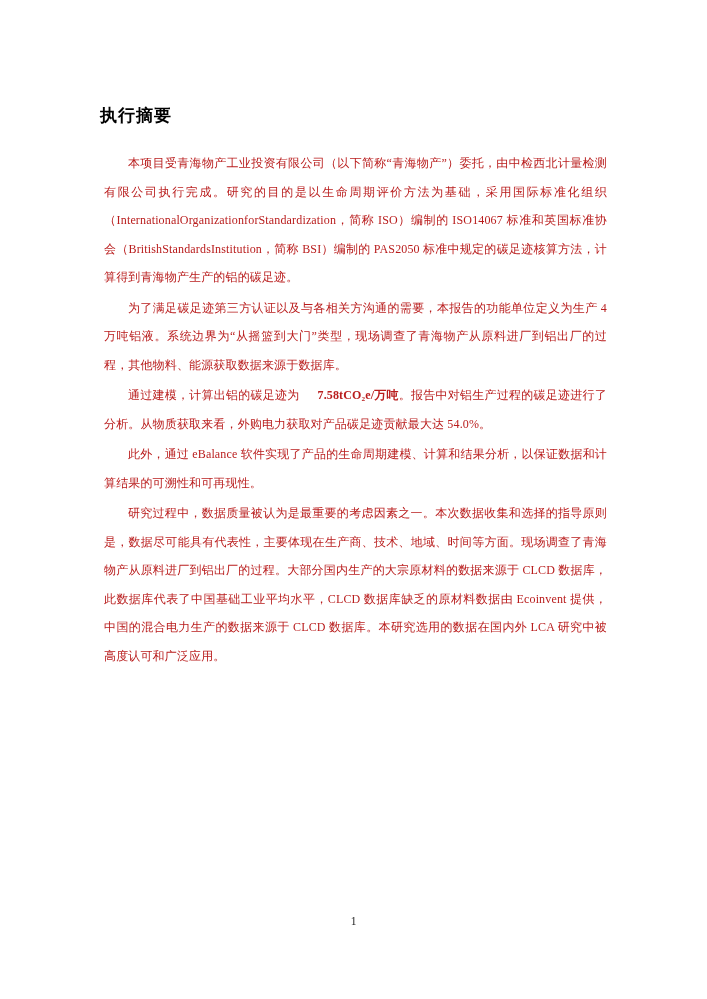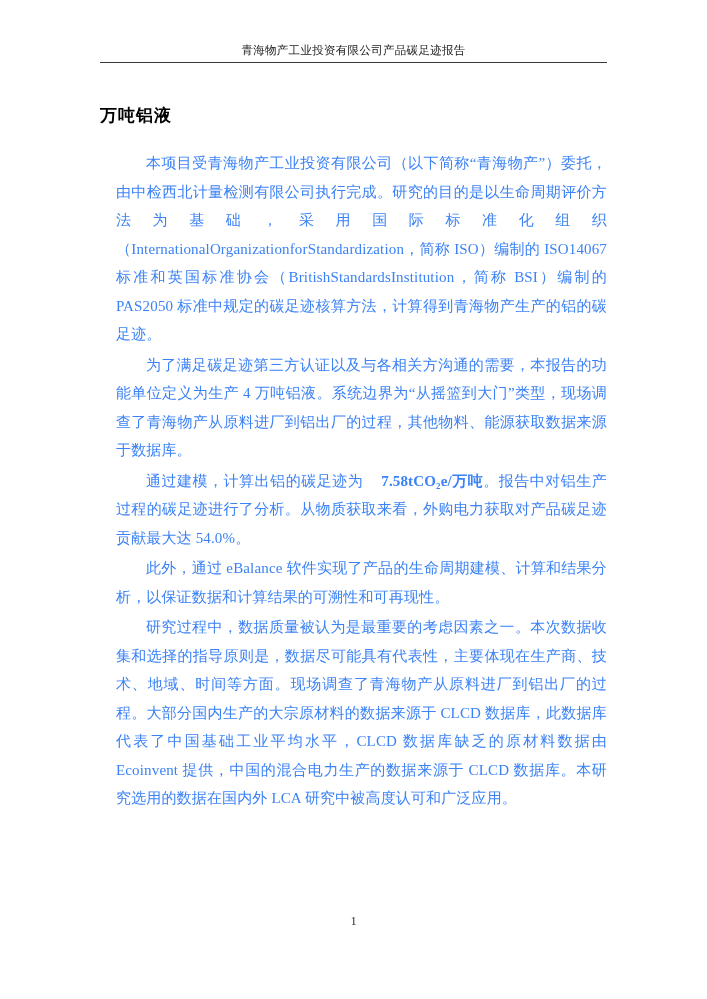--- a/index.html
+++ b/index.html
@@ -52,55 +52,51 @@
   }
   h1.section-title {
     font-family: "DejaVu Sans", "Liberation Sans", sans-serif;
     font-size: 17px;
     font-weight: bold;
     margin: 0 0 22px 0;
     letter-spacing: 1px;
     color: #000;
   }
   p.para {
-    font-size: 15px;
+    font-size: 12px;
     line-height: 28.5px;
-    margin: 0 0 2px 16px;
+    margin: 0 0 2px 4px;
     text-align: justify;
     text-justify: inter-ideograph;
     text-indent: 2em;
-    color: #3b82f6;
+    color: #b91c1c;
     letter-spacing: 0.15px;
   }
   p.para:last-child { margin-bottom: 0; }
   .bold { font-weight: bold; padding-left: 18px; }
   
   .footer {
     position: absolute;
     left: 0;
     right: 0;
     top: 915px;
     text-align: center;
     font-size: 11.5px;
     color: #1a1a1a;
   }
 </style>
 </head>
 <body>
 
 <div class="page">
 
-  <div class="header">
-    <div class="header-text">青海物产工业投资有限公司产品碳足迹报告</div>
-    <div class="header-rule"></div>
-  </div>
 
   <div class="content">
 
-    <h1 class="section-title">万吨铝液</h1>
+    <h1 class="section-title">执行摘要</h1>
 
     <p class="para">本项目受青海物产工业投资有限公司（以下简称“青海物产”）委托，由中检西北计量检测有限公司执行完成。研究的目的是以生命周期评价方法为基础，采用国际标准化组织（InternationalOrganizationforStandardization，简称 ISO）编制的 ISO14067 标准和英国标准协会（BritishStandardsInstitution，简称 BSI）编制的 PAS2050 标准中规定的碳足迹核算方法，计算得到青海物产生产的铝的碳足迹。</p>
 
     <p class="para">为了满足碳足迹第三方认证以及与各相关方沟通的需要，本报告的功能单位定义为生产 4 万吨铝液。系统边界为“从摇篮到大门”类型，现场调查了青海物产从原料进厂到铝出厂的过程，其他物料、能源获取数据来源于数据库。</p>
 
     <p class="para"><span>通过建模，计算出铝的碳足迹为</span><span class="bold">7.58tCO₂e/万吨</span><span>。报告中对铝生产过程的碳足迹进行了分析。从物质获取来看，外购电力获取对产品碳足迹贡献最大达 54.0%。</span></p>
 
     <p class="para">此外，通过 eBalance 软件实现了产品的生命周期建模、计算和结果分析，以保证数据和计算结果的可溯性和可再现性。</p>
 
     <p class="para">研究过程中，数据质量被认为是最重要的考虑因素之一。本次数据收集和选择的指导原则是，数据尽可能具有代表性，主要体现在生产商、技术、地域、时间等方面。现场调查了青海物产从原料进厂到铝出厂的过程。大部分国内生产的大宗原材料的数据来源于 CLCD 数据库，此数据库代表了中国基础工业平均水平，CLCD 数据库缺乏的原材料数据由 Ecoinvent 提供，中国的混合电力生产的数据来源于 CLCD 数据库。本研究选用的数据在国内外 LCA 研究中被高度认可和广泛应用。</p>

